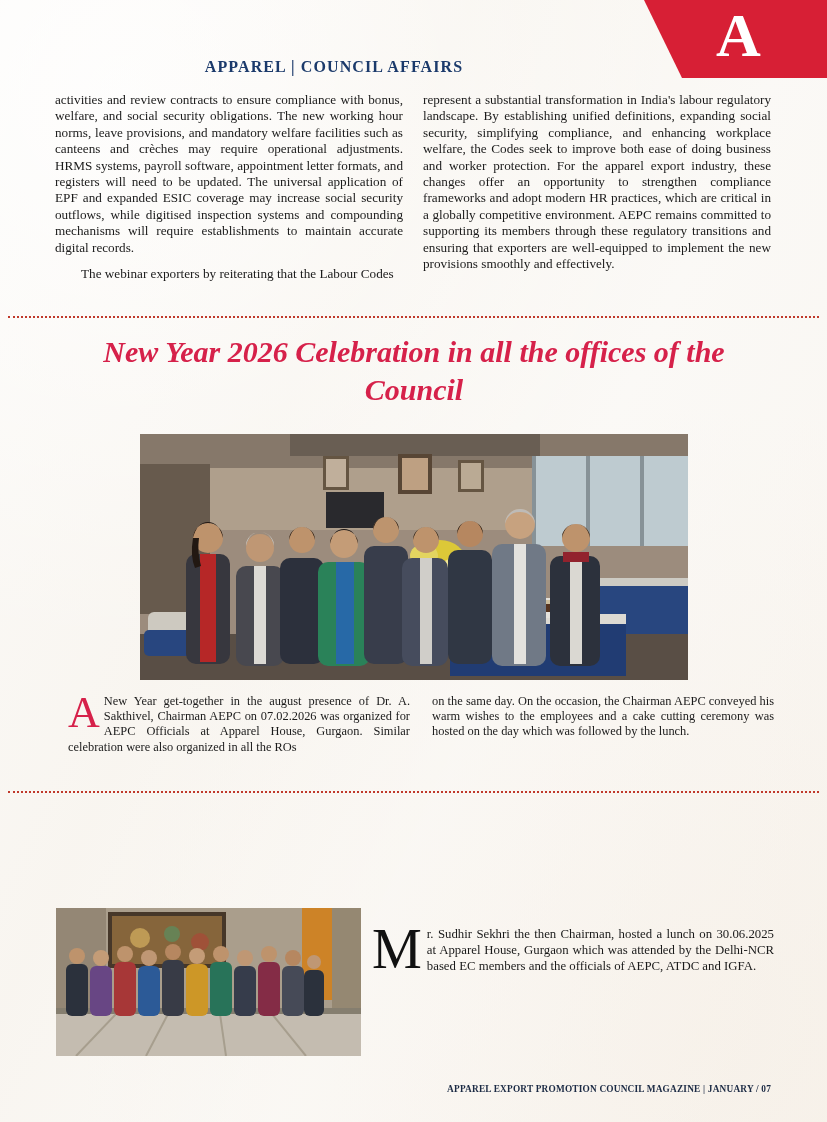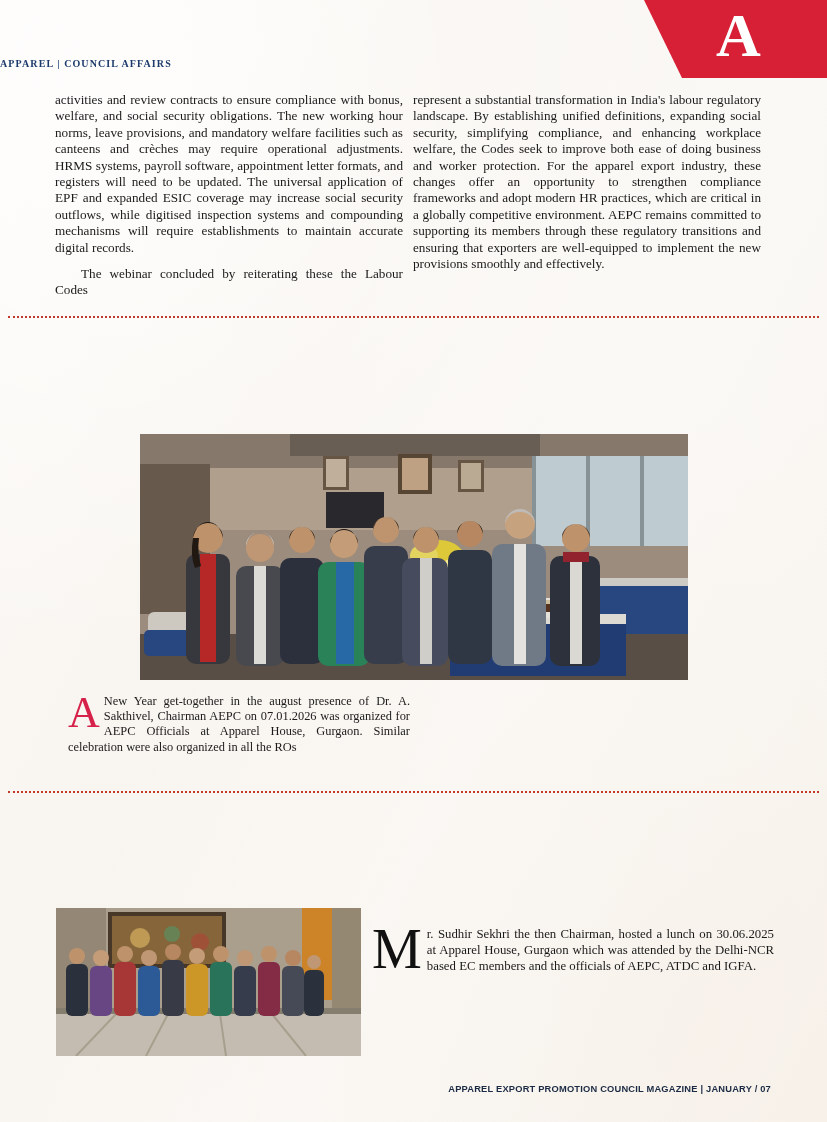--- a/index.html
+++ b/index.html
@@ -52,36 +52,36 @@
     line-height: 62px;
     font-family: "Liberation Serif", serif;
     font-weight: bold;
     letter-spacing: -1px;
   }
   .header-title {
     position: absolute;
     top: 58px;
     left: 0;
     width: 668px;
-    text-align: left;
+    text-align: center;
     font-family: "Liberation Serif", serif;
     font-weight: bold;
-    font-size: 10px;
+    font-size: 16px;
     letter-spacing: 1.1px;
     color: #1b3a6b;
   }
 
   
   .top-cols {
     position: absolute;
     top: 92px;
     left: 55px;
     width: 718px;
     display: flex;
-    gap: 10px;
+    gap: 20px;
   }
   .col {
     width: 348px;
   }
   .col p {
     margin: 0 0 10px 0;
     font-size: 13.2px;
     line-height: 16.4px;
     text-align: justify;
     text-justify: inter-word;
@@ -179,21 +179,21 @@
     line-height: 42px;
     color: #111;
     padding: 2px 5px 0 0;
   }
 
   
   .footer {
     position: absolute;
     right: 56px;
     bottom: 28px;
-    font-family: Liberation Sans, sans-serif;
+    font-family: Liberation Serif, serif;
     font-size: 9.3px;
     letter-spacing: 0.2px;
     font-weight: bold;
     color: #1b2a44;
     margin-left: 40px;
   }
   .footer .pg { color: #1b2a44; }
 
   
   .scene { position: absolute; inset: 0; }
@@ -205,29 +205,30 @@
 
   <div class="header-flag">
     <div class="notch"></div>
     <div class="letter">A</div>
   </div>
   <div class="header-title">APPAREL | COUNCIL AFFAIRS</div>
 
   <div class="top-cols">
     <div class="col">
       <p>activities and review contracts to ensure compliance with bonus, welfare, and social security obligations. The new working hour norms, leave provisions, and mandatory welfare facilities such as canteens and crèches may require operational adjustments. HRMS systems, payroll software, appointment letter formats, and registers will need to be updated. The universal application of  EPF and expanded ESIC coverage may increase social security outflows, while digitised inspection systems and compounding mechanisms will require establishments to maintain accurate digital records.</p>
-      <p class="indent">The webinar concluded by reiterating these the Labour Codes</p>
+      <p class="indent">The webinar exporters by reiterating that the Labour Codes</p>
     </div>
     <div class="col">
       <p>represent a substantial transformation in India's labour regulatory landscape. By establishing unified definitions, expanding social security, simplifying compliance, and enhancing workplace welfare, the Codes seek to improve both ease of doing business and worker protection. For the apparel export industry, these changes offer an opportunity to strengthen compliance frameworks and adopt modern HR practices, which are critical in a globally competitive environment. AEPC remains committed to supporting its members through these regulatory transitions and ensuring that exporters are well-equipped to implement the new provisions smoothly and effectively.</p>
     </div>
   </div>
 
   <div class="divider d1"></div>
 
+  <div class="sec-title t1">New Year 2026 Celebration in all the offices of the Council</div>
 
   <div class="photo1">
     <svg class="scene" viewBox="0 0 548 246" preserveAspectRatio="none">
 
       <rect x="0" y="0" width="548" height="246" fill="#a59484"></rect>
       <rect x="0" y="0" width="548" height="96" fill="#b9a894"></rect>
       <rect x="0" y="0" width="548" height="34" fill="#8e7f70"></rect>
 
       <rect x="150" y="0" width="250" height="22" fill="#6f6458"></rect>
 
@@ -312,21 +313,24 @@
         <path d="M422 104 a14 14 0 0 1 28 0 q-3 -14 -14 -14 q-11 0 -14 14 z" fill="#2a221b"></path>
         <rect x="423" y="118" width="26" height="10" fill="#9a2430"></rect>
       </g>
 
       <rect x="0" y="0" width="548" height="246" fill="#000" opacity="0.05"></rect>
     </svg>
   </div>
 
   <div class="cap-cols">
     <div class="col">
-      <p><span class="dropcap">A</span><span>New Year get-together in the august presence of Dr. A. Sakthivel, Chairman AEPC on 07.01.2026 was organized for AEPC Officials at Apparel House, Gurgaon.  Similar celebration were also organized in all the ROs</span></p>
+      <p><span class="dropcap">A</span><span>New Year get-together in the august presence of Dr. A. Sakthivel, Chairman AEPC on 07.02.2026 was organized for AEPC Officials at Apparel House, Gurgaon.  Similar celebration were also organized in all the ROs</span></p>
+    </div>
+    <div class="col">
+      <p>on the same day.  On the occasion, the Chairman AEPC conveyed his warm wishes to the employees and a cake cutting ceremony was hosted on the day which was followed by the lunch.</p>
     </div>
   </div>
 
   <div class="divider d2"></div>
 
 
   <div class="photo2">
     <svg class="scene" viewBox="0 0 305 148" preserveAspectRatio="none">
       <rect x="0" y="0" width="305" height="148" fill="#b4a794"></rect>
 

